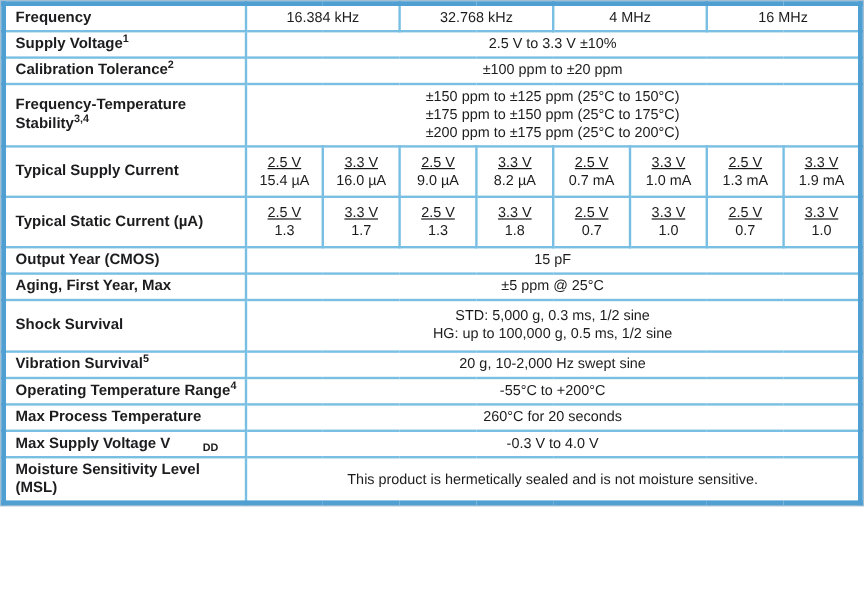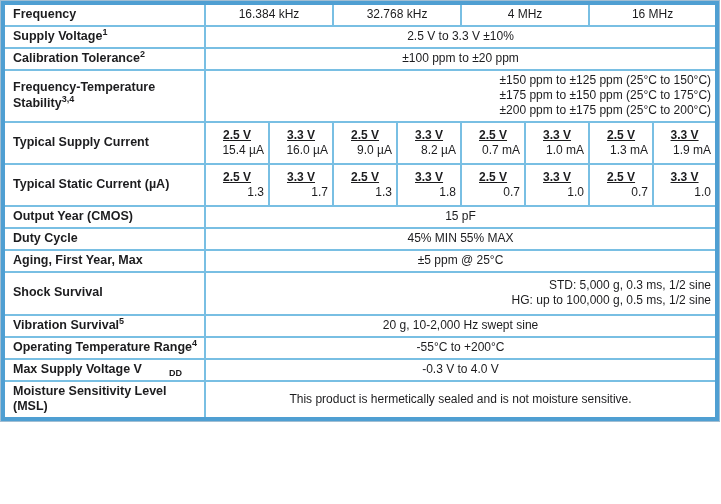--- a/index.html
+++ b/index.html
@@ -46,25 +46,25 @@
   td.val {
     text-align: center;
     font-weight: normal;
   }
   tr.std td { height: 22px; }
   tr.tall3 td { height: 52px; }
   tr.cur td { height: 42px; }
   tr.tall2 td { height: 43px; }
   tr.last td { height: 24px; }
   .vhead {
-    font-weight: bold;
+    font-weight: normal;
     text-decoration: underline;
     font-size: 12px;
   }
-  .vline { font-size: 12px; text-align: right; }
+  .vline { font-size: 12px; }
   sup { font-size: 9px; line-height: 0; }
   sub { font-size: 9px; line-height: 0; padding-left: 27px; }
 </style>
 </head>
 <body>
 
 <div class="page">
 <table class="spec">
   <colgroup>
     <col style="width:202px">
@@ -178,24 +178,20 @@
           </td>
     </tr>
 
     <tr class="std">
       <td class="label"><span>Output Year (CMOS)</span></td>
       <td class="val" colspan="8">15 pF</td>
     </tr>
 
 
 
-    <tr class="std">
-      <td class="label"><span>Duty Cycle</span></td>
-      <td class="val" colspan="8">45% MIN 55% MAX</td>
-    </tr>
 
     <tr class="std">
       <td class="label"><span>Aging, First Year, Max</span></td>
       <td class="val" colspan="8">±5 ppm @ 25°C</td>
     </tr>
 
     <tr class="tall2">
       <td class="label"><span>Shock Survival</span></td>
       <td class="val" colspan="8">
         <div class="vline">STD: 5,000 g, 0.3 ms, 1/2 sine</div>
@@ -207,20 +203,24 @@
       <td class="label"><span>Vibration Survival</span><sup>5</sup></td>
       <td class="val" colspan="8">20 g, 10-2,000 Hz swept sine</td>
     </tr>
 
     <tr class="std">
       <td class="label"><span>Operating Temperature Range</span><sup>4</sup></td>
       <td class="val" colspan="8">-55°C to +200°C</td>
     </tr>
 
 
+    <tr class="std">
+      <td class="label"><span>Max Process Temperature</span></td>
+      <td class="val" colspan="8">260°C for 20 seconds</td>
+    </tr>
 
     <tr class="std">
       <td class="label"><span>Max Supply Voltage V</span><sub>DD</sub></td>
       <td class="val" colspan="8">-0.3 V to 4.0 V</td>
     </tr>
 
     <tr class="last">
       <td class="label"><span>Moisture Sensitivity Level (MSL)</span></td>
       <td class="val" colspan="8">This product is hermetically sealed and is not moisture sensitive.</td>
     </tr>

